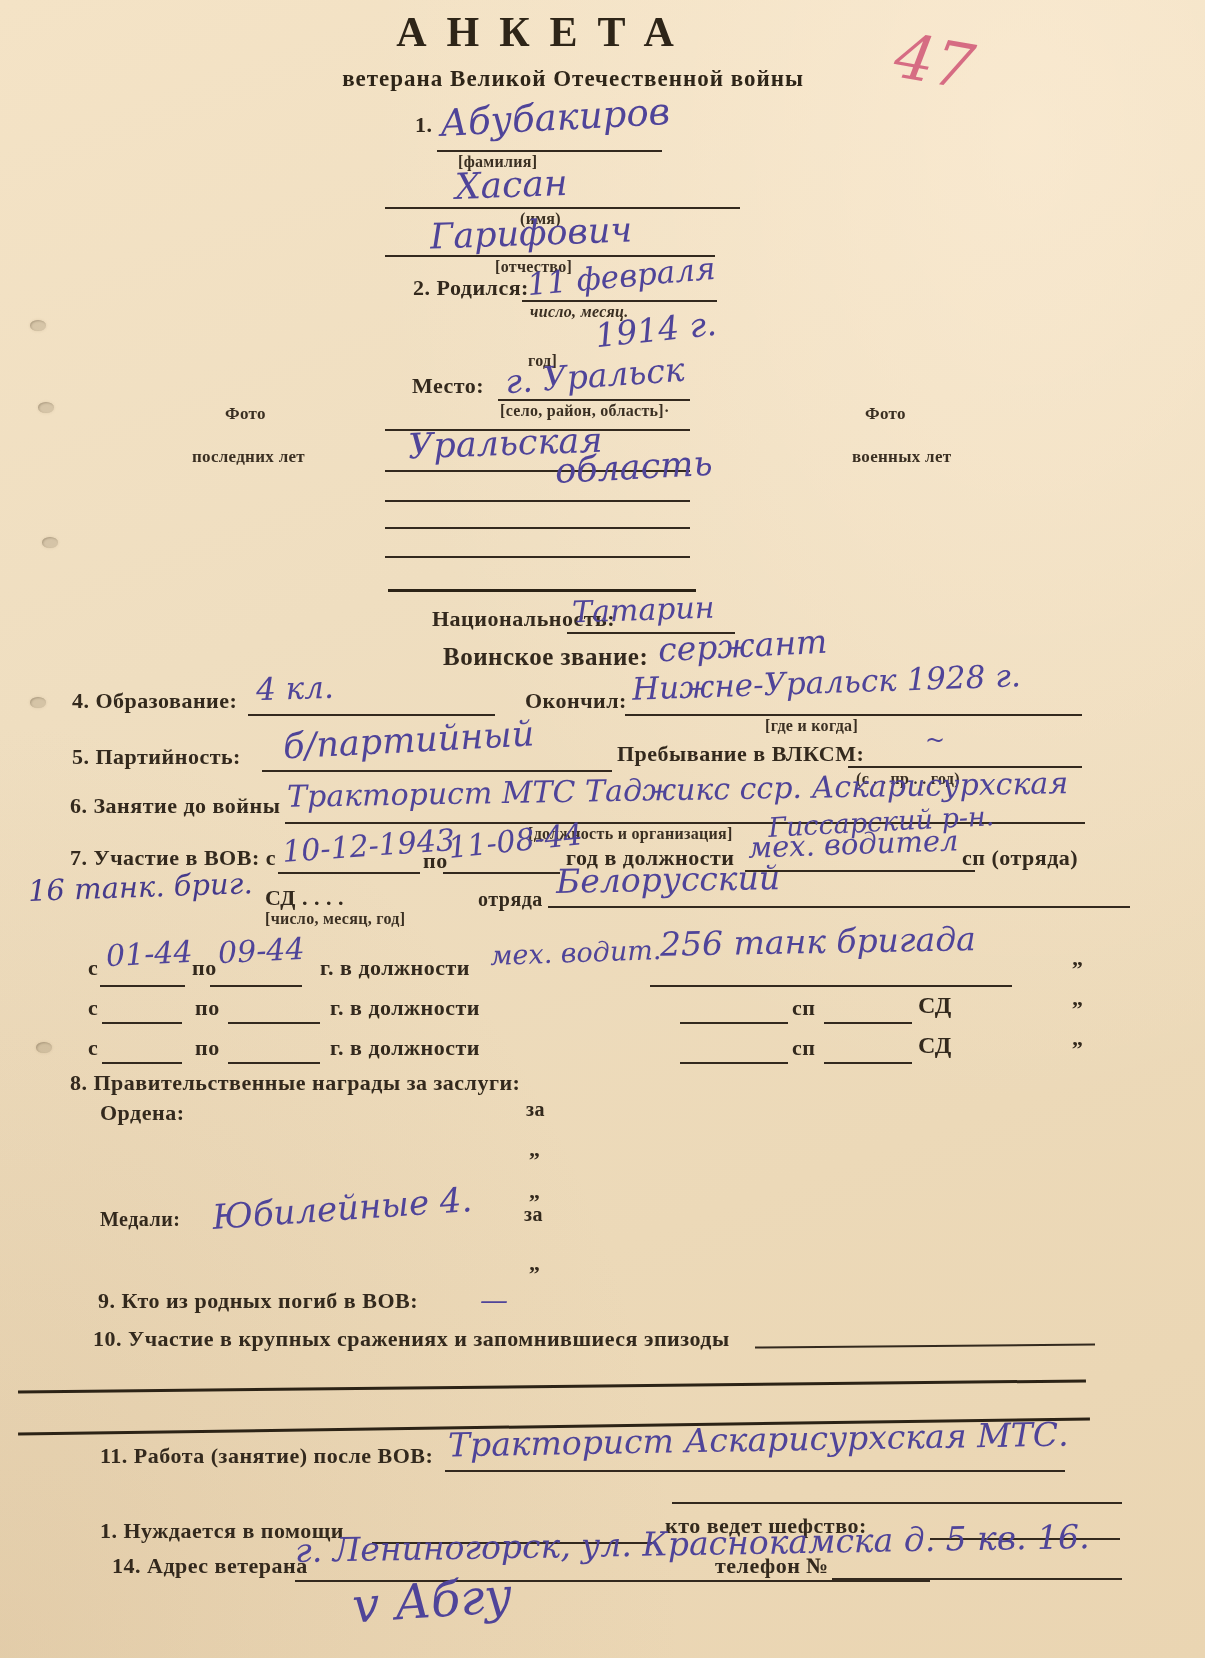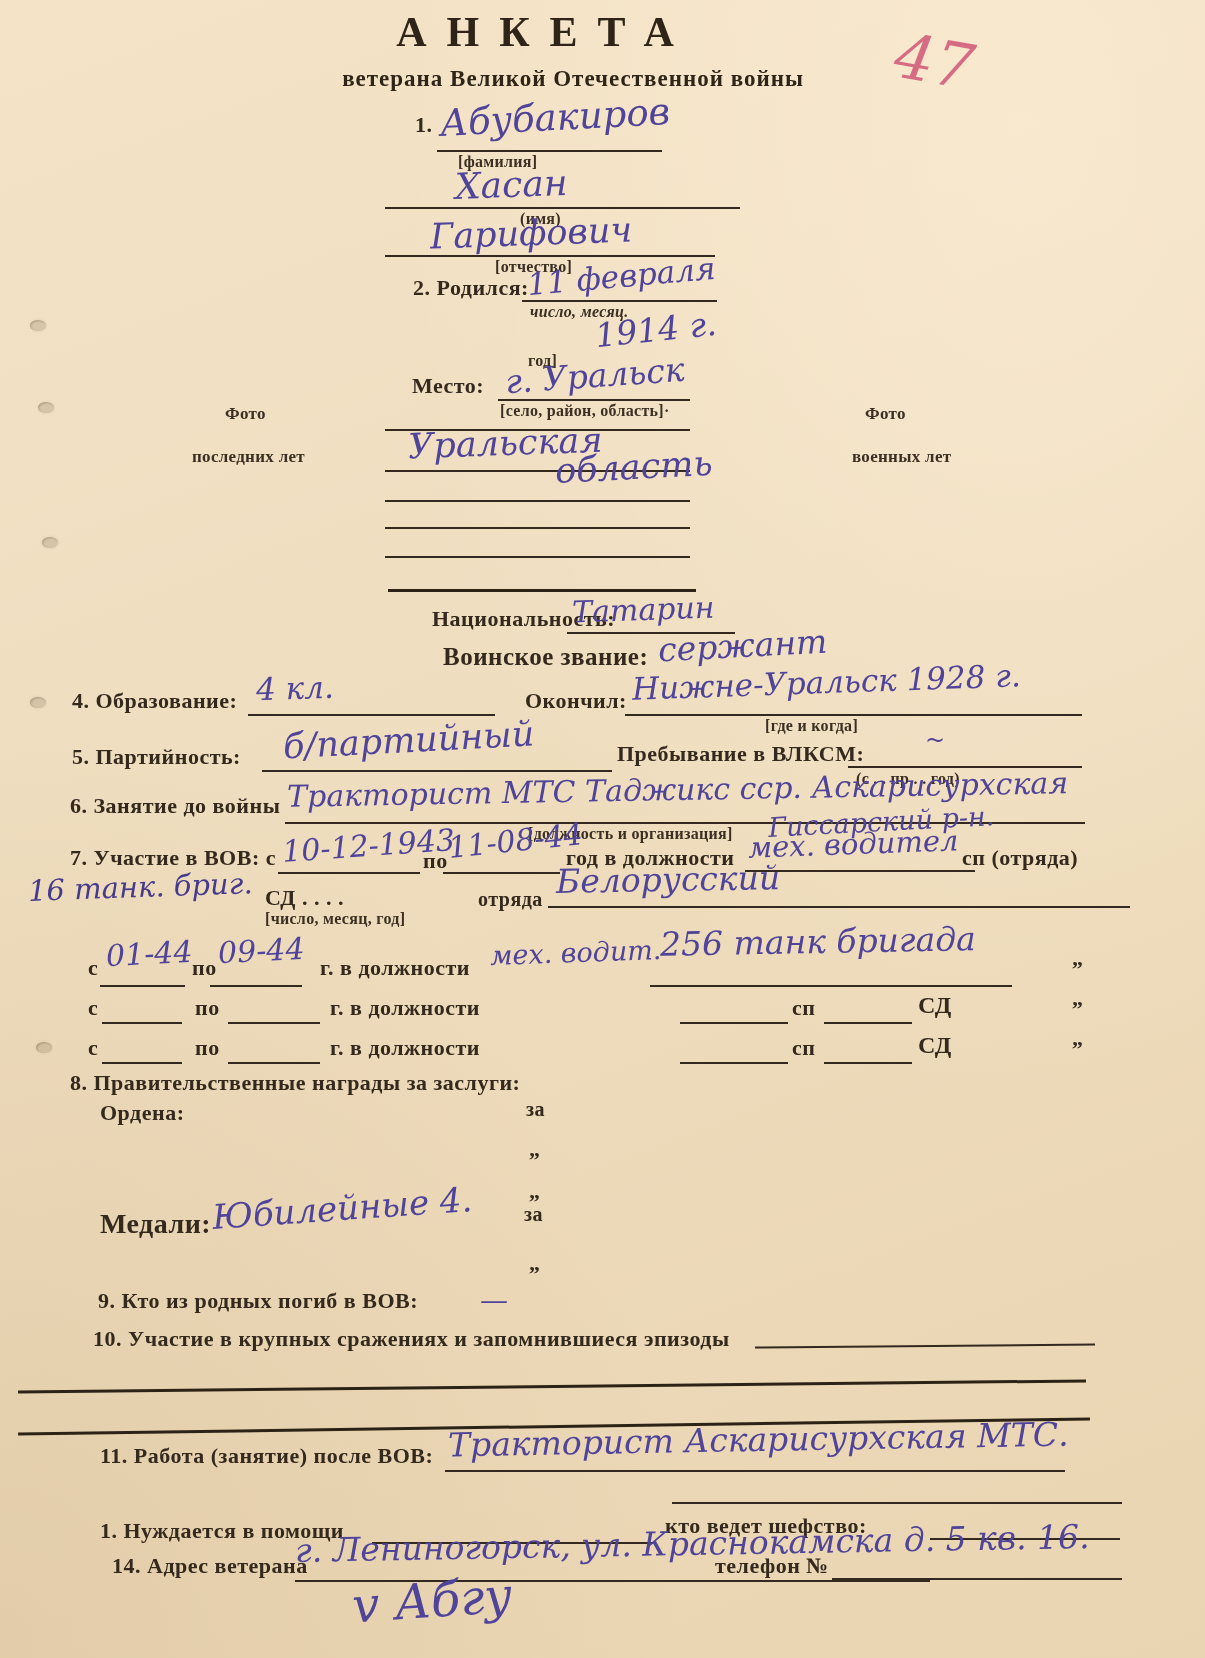--- a/index.html
+++ b/index.html
@@ -160,21 +160,21 @@
   <div class="el print" style="left:792px;top:1035px;">сп</div>
   <div class="line" style="left:824px;top:1062px;width:88px;"></div>
   <div class="el print" style="left:918px;top:1032px;font-size:24px;">СД</div>
   <div class="el print" style="left:1072px;top:1025px;">„</div>
 
   <div class="el print" style="left:70px;top:1070px;">8. Правительственные награды за заслуги:</div>
   <div class="el print" style="left:100px;top:1100px;">Ордена:</div>
   <div class="el print" style="left:526px;top:1098px;font-size:20px;">за</div>
   <div class="el print" style="left:529px;top:1136px;">„</div>
   <div class="el print" style="left:529px;top:1178px;">„</div>
-  <div class="el print" style="left:100px;top:1208px;font-size:28px;">Медали:</div>
+  <div class="el print" style="left:100px;top:1208px;font-size:20px;">Медали:</div>
   <div class="el hw" style="left:212px;top:1188px;font-size:34px;transform:rotate(-4deg);">Юбилейные 4.</div>
   <div class="el print" style="left:524px;top:1203px;font-size:20px;">за</div>
   <div class="el print" style="left:529px;top:1250px;">„</div>
 
   <div class="el print" style="left:98px;top:1288px;">9. Кто из родных погиб в ВОВ:</div>
   <div class="el hw" style="left:480px;top:1284px;font-size:28px;">—</div>
 
   <div class="el print" style="left:93px;top:1326px;">10. Участие в крупных сражениях и запомнившиеся эпизоды</div>
   <div class="line" style="left:755px;top:1345px;width:340px;transform:rotate(-0.5deg);"></div>
   <div class="line thick" style="left:18px;top:1385px;width:1068px;transform:rotate(-0.6deg);"></div>

